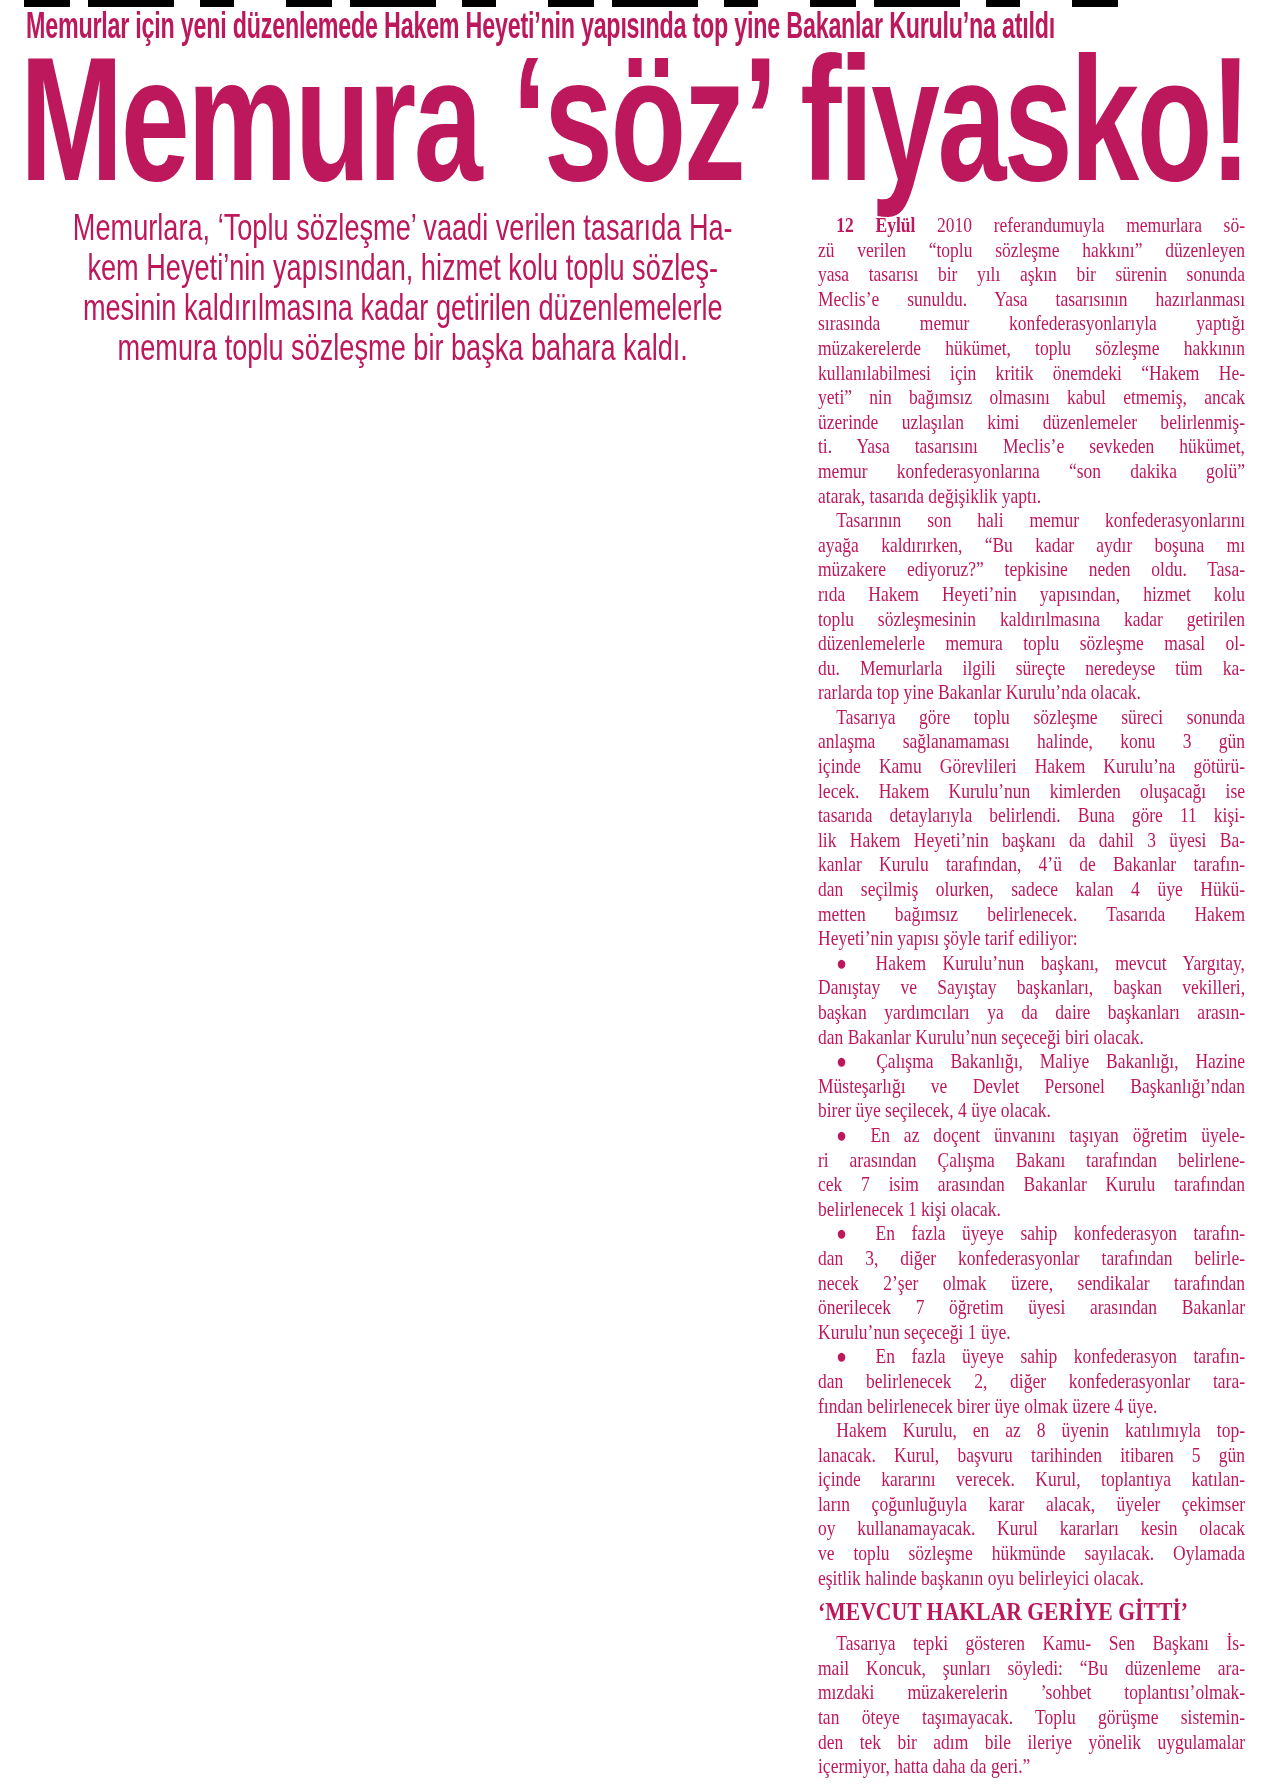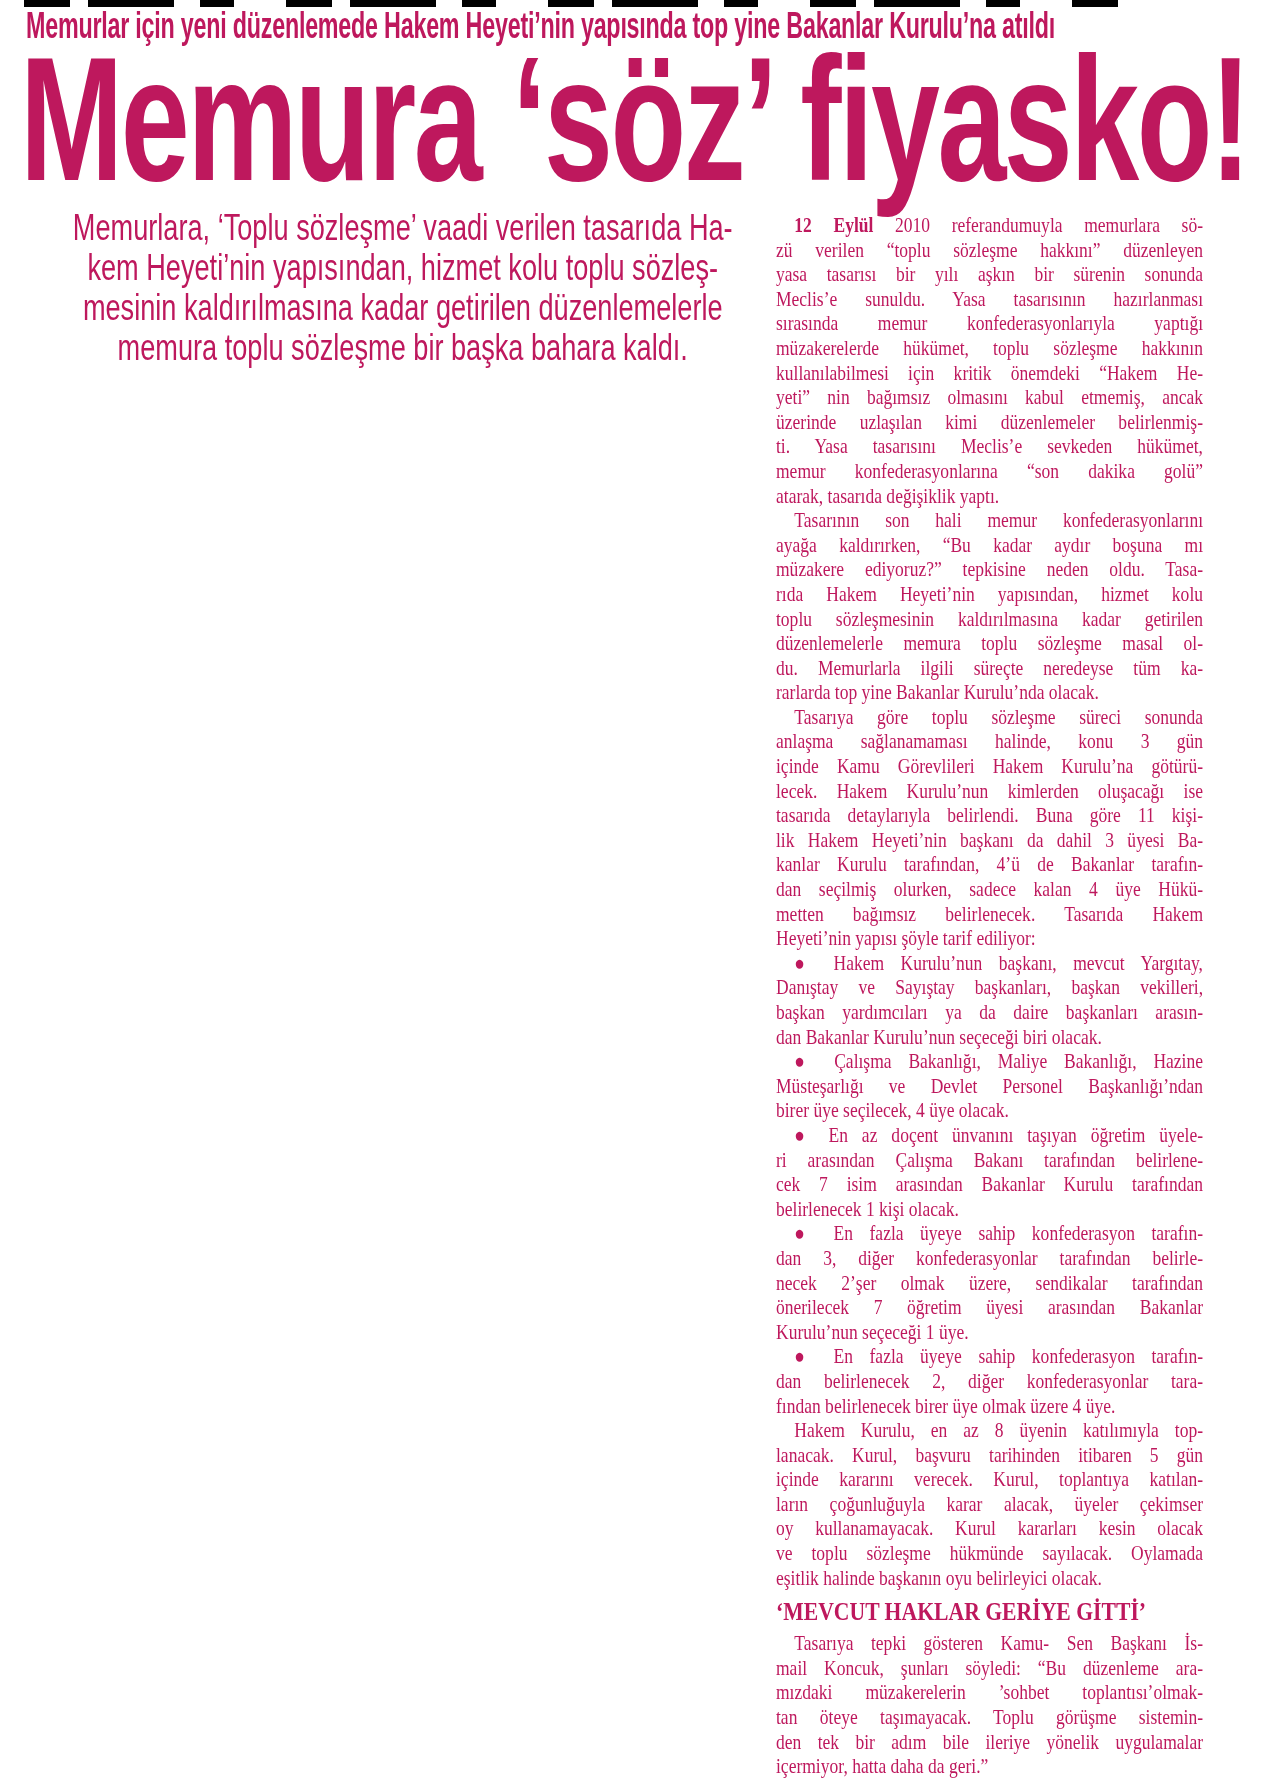--- a/index.html
+++ b/index.html
@@ -30,21 +30,21 @@
     white-space:nowrap; letter-spacing:-0.02em;
     transform:scaleX(0.70); transform-origin:0 0;
   }
   .lead {
     position:absolute; top:208px; left:25px; width:1002px;
     font-family:"Liberation Sans", sans-serif;
     font-weight:400; font-size:36px; line-height:40px;
     text-align:center; white-space:pre-line;
     transform:scaleX(0.754); transform-origin:0 0;
   }
-  .column { position:absolute; left:776px; top:213px; width:427px; }
+  .column { position:absolute; left:818px; top:213px; width:427px; }
   .column-inner {
     width:512px; transform:scaleX(0.834); transform-origin:0 0;
     font-family:"Liberation Serif", serif;
     font-size:21px; line-height:24.6px;
   }
   .ln { text-align:justify; text-align-last:justify; }
   .ln-first { text-indent:22px; }
   .ln-last { text-align-last:left; }
   .subhead {
     font-weight:700; font-size:26px; line-height:30px;

